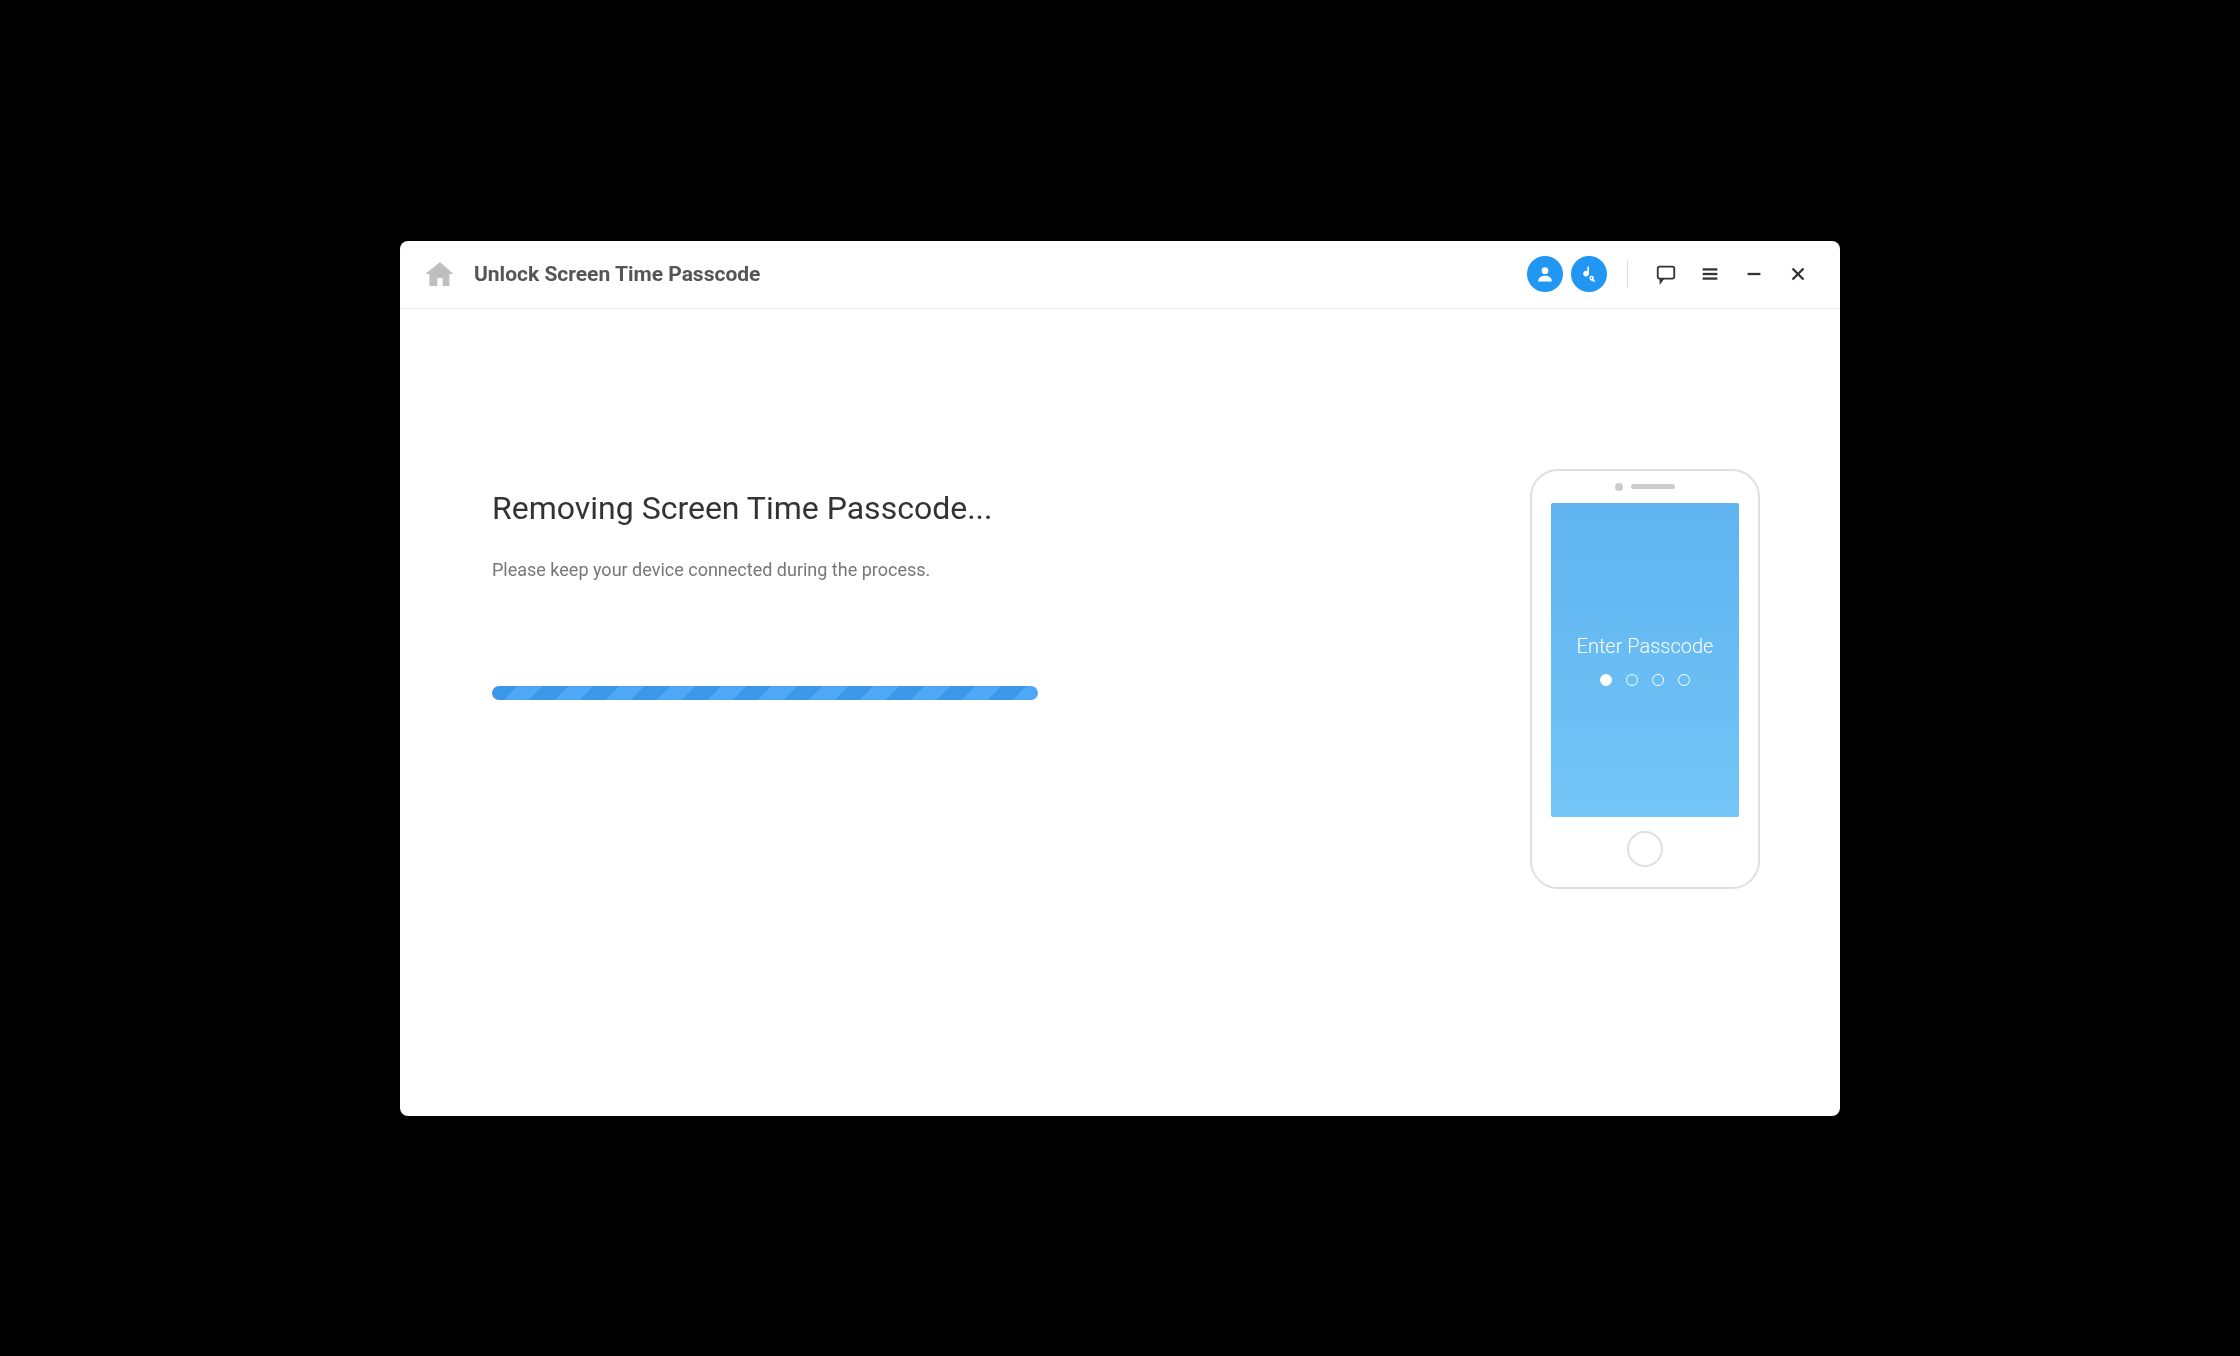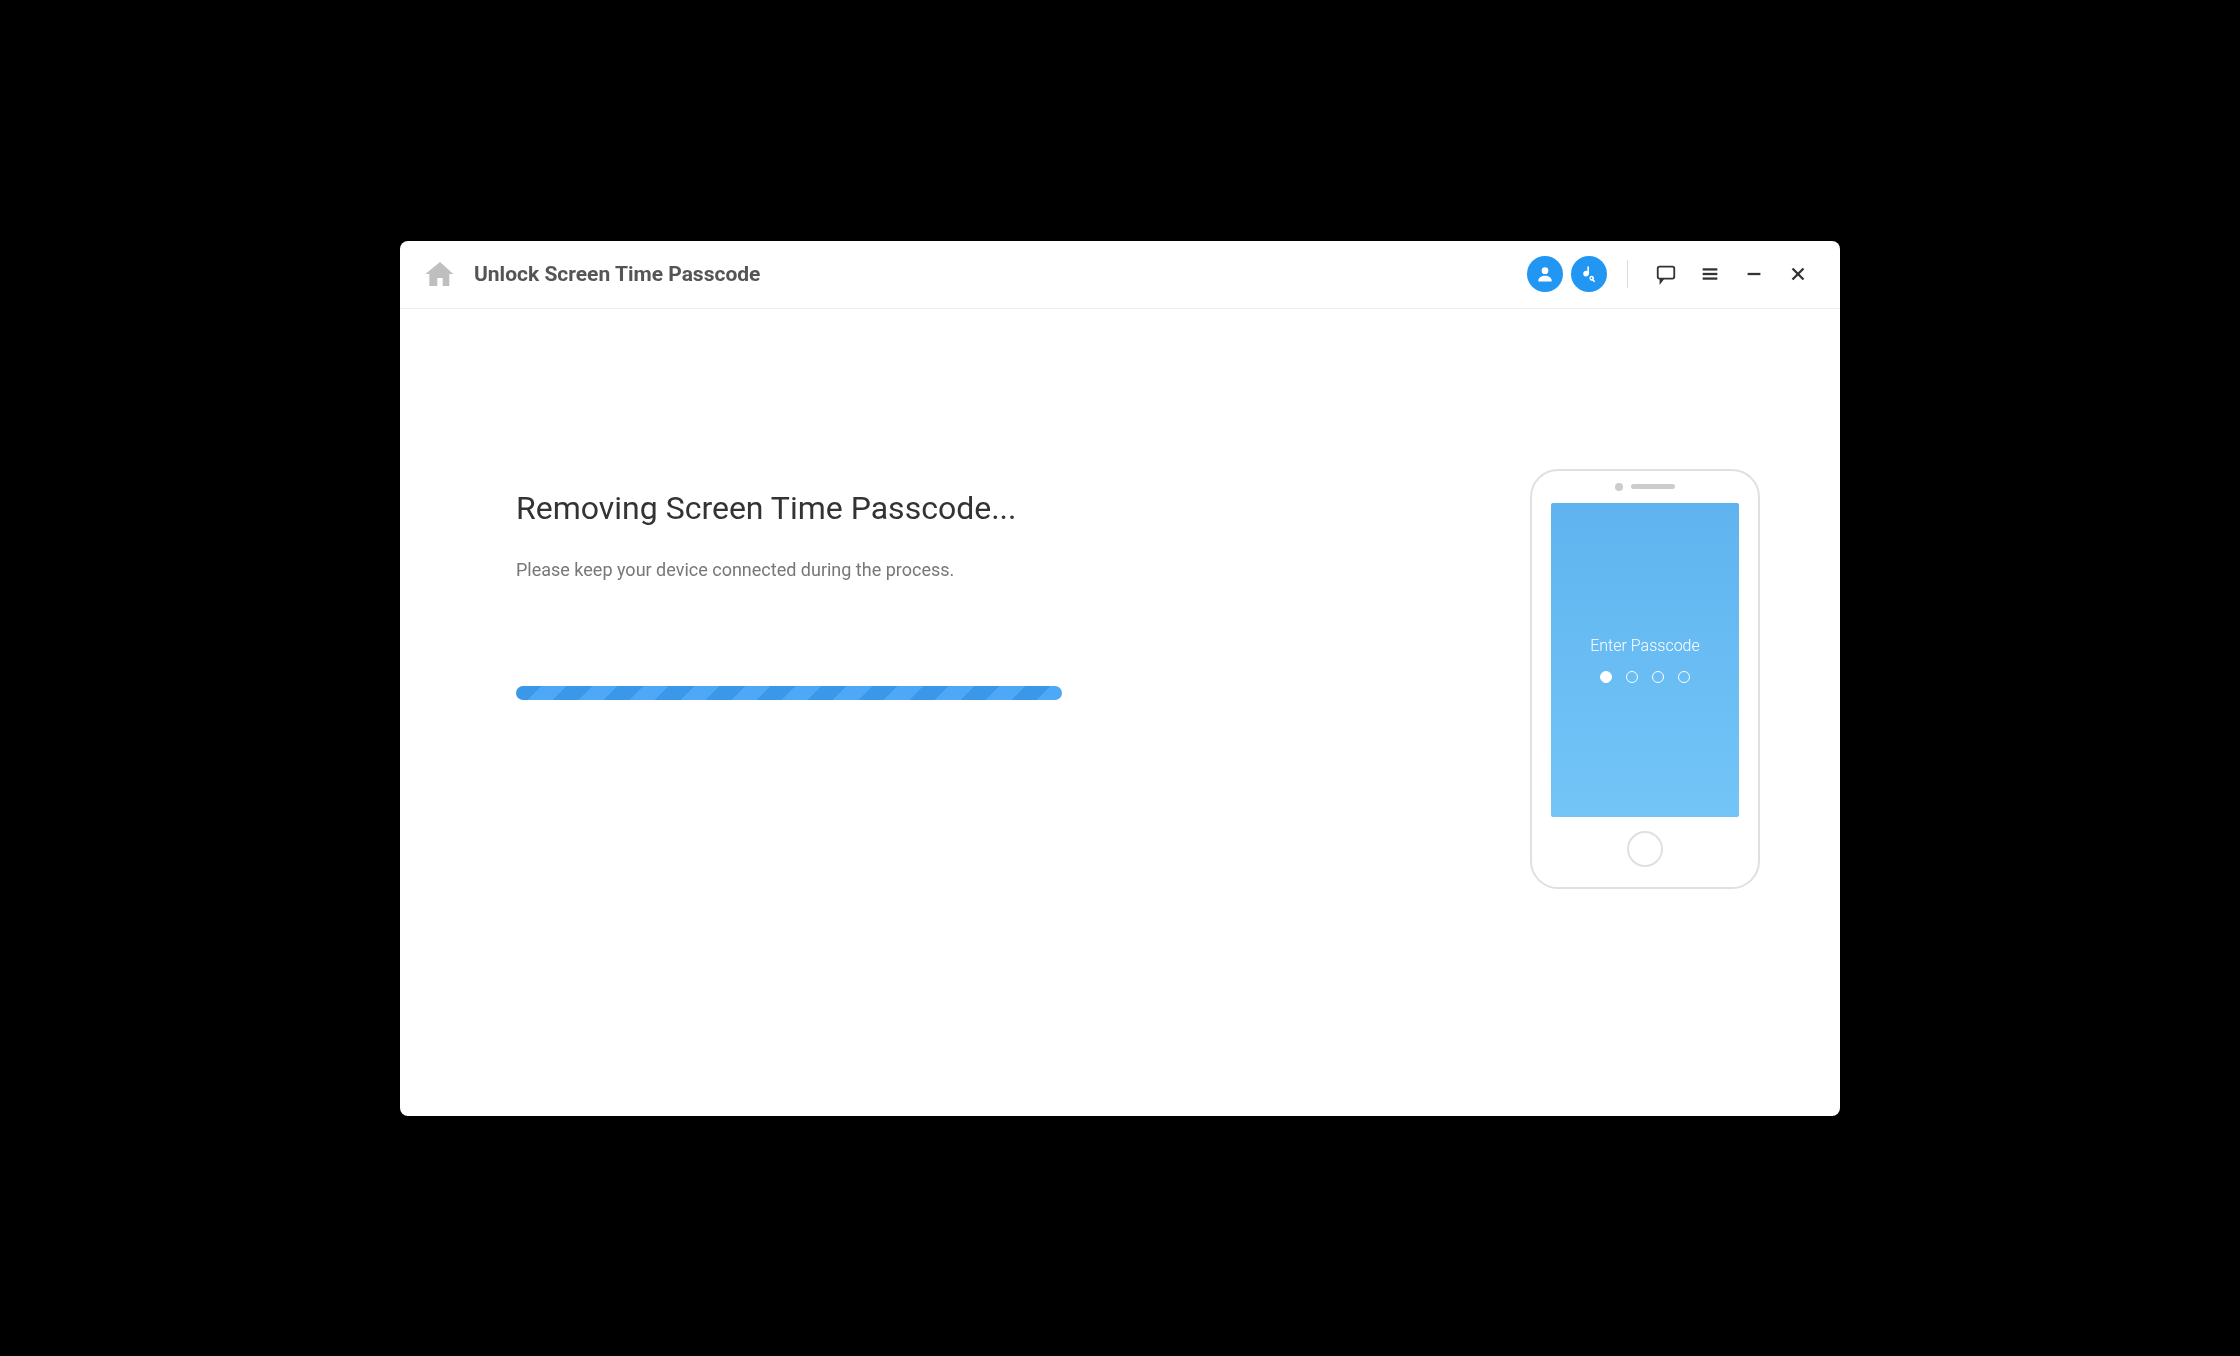--- a/index.html
+++ b/index.html
@@ -91,21 +91,21 @@
     }
     
     .icon-btn svg {
       width: 22px;
       height: 22px;
     }
     
     .content {
       flex: 1;
       display: flex;
-      padding: 60px 80px 60px 116px;
+      padding: 60px 80px 60px 92px;
       align-items: flex-start;
       gap: 100px;
     }
     
     .left-section {
       flex: 1;
       padding-top: 120px;
     }
     
     .heading {
@@ -174,21 +174,21 @@
       background: linear-gradient(180deg, #5fb4f0 0%, #73c5f7 100%);
       display: flex;
       flex-direction: column;
       align-items: center;
       justify-content: center;
       border-radius: 2px;
     }
     
     .passcode-label {
       color: #fff;
-      font-size: 16px;
+      font-size: 20px;
       font-weight: 300;
       margin-bottom: 16px;
     }
     
     .passcode-dots {
       display: flex;
       gap: 14px;
     }
     
     .dot {

